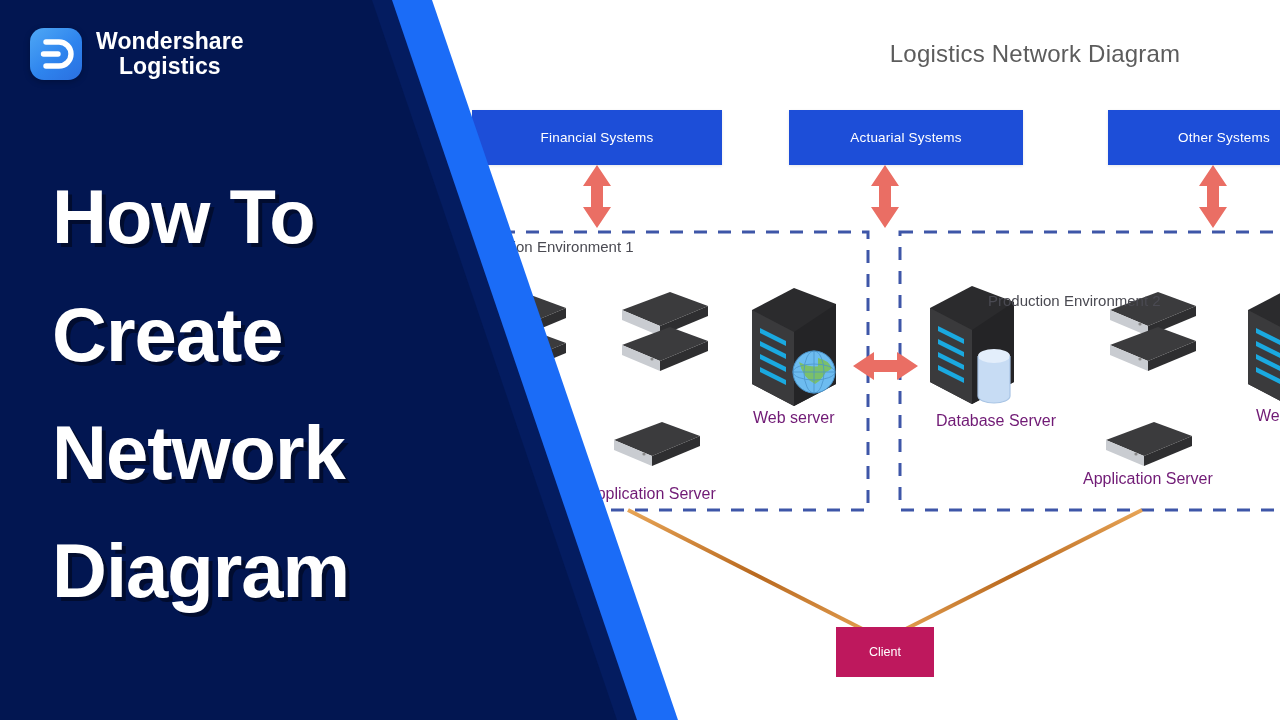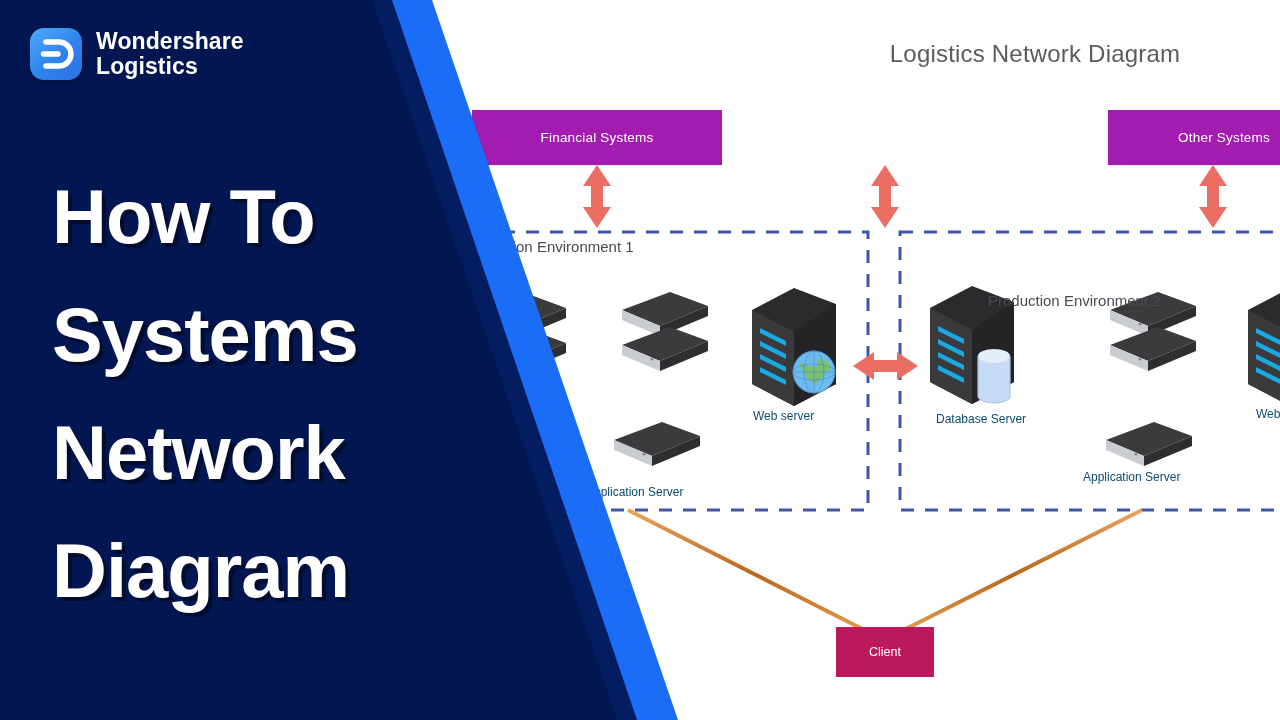--- a/index.html
+++ b/index.html
@@ -33,46 +33,46 @@
 
   
   .brand{position:absolute;left:30px;top:28px;display:flex;align-items:center;gap:14px;z-index:9;}
   .brand-logo{
     width:52px;height:52px;border-radius:14px;
     background:linear-gradient(140deg,#4FA8F5 0%,#2E84EE 55%,#2A6FE0 100%);
     position:relative;flex:none;
     box-shadow:0 2px 6px rgba(0,0,0,.25);
   }
   .brand-logo svg{position:absolute;left:0;top:0;}
-  .brand-text{color:#fff;font-weight:bold;font-size:23px;line-height:25px;letter-spacing:.1px;}
+  .brand-text{color:#fff;font-weight:bold;font-size:23px;line-height:25px;letter-spacing:.1px;text-align:center;}
 
   
   .headline{
     position:absolute;left:52px;top:158px;z-index:9;
     color:#ffffff;font-weight:bold;font-size:76px;line-height:118px;
     letter-spacing:-1px;
     text-shadow:4px 4px 0 rgba(0,0,0,.42);
   }
   .headline div{white-space:nowrap;}
 
   
   #diagram{position:absolute;left:0;top:0;width:1280px;height:720px;z-index:0;padding-left:32px;}
   .dtitle{
     position:absolute;top:40px;left:790px;width:490px;text-align:center;
     font-size:24px;color:#5c5c5c;letter-spacing:.2px;
   }
 
   .sysbox{
-    position:absolute;height:55px;background:#a21caf;
+    position:absolute;height:55px;background:#1d4ed8;
     display:flex;align-items:center;justify-content:center;
     color:#fff;font-size:13.5px;letter-spacing:.2px;
     box-shadow:0 1px 3px rgba(0,0,0,.10);
   }
   .nodelabel{
-    position:absolute;font-size:12px;color:#0c4a6e;white-space:nowrap;
+    position:absolute;font-size:16px;color:#701a75;white-space:nowrap;
   }
   .envlabel{
     position:absolute;font-size:15px;color:#4a4a52;white-space:nowrap;
   }
   .clientbox{
     position:absolute;background:#be185d;display:flex;align-items:center;justify-content:center;
     color:#fff;font-size:12.5px;
   }
   .svgfull{position:absolute;left:0;top:0;width:1280px;height:720px;overflow:visible;}
 </style>
@@ -228,20 +228,23 @@
         <path d="M10 22 L58 4 L96 18 L48 38 Z" fill="#3b3b3d"></path>
         <path d="M10 22 L48 38 L48 48 L10 32 Z" fill="#c9ccd1"></path>
         <path d="M48 38 L96 18 L96 28 L48 48 Z" fill="#2e2e30"></path>
         <circle cx="40" cy="36" r="1.6" fill="#888"></circle>
       </g>
     </svg>
 
     <div class="sysbox" style="left:472px;top:110px;width:250px;">
       <span>Financial Systems</span>
     </div>
+    <div class="sysbox" style="left:789px;top:110px;width:234px;">
+      <span>Actuarial Systems</span>
+    </div>
     <div class="sysbox" style="left:1108px;top:110px;width:232px;">
       <span>Other Systems</span>
     </div>
 
     <div class="envlabel" style="left:461px;top:238px;">Production Environment 1</div>
     <div class="envlabel" style="left:988px;top:249px;margin-top:43px;">Production Environment 2</div>
 
     <div class="nodelabel" style="left:753px;top:409px;">Web server</div>
     <div class="nodelabel" style="left:586px;top:485px;">Application Server</div>
     <div class="nodelabel" style="left:936px;top:412px;">Database Server</div>
@@ -265,18 +268,18 @@
       </svg>
     </div>
     <div class="brand-text">
       <div>Wondershare</div>
       <div>Logistics</div>
     </div>
   </div>
 
   <div class="headline">
     <div>How To</div>
-    <div>Systems</div>
+    <div>Create</div>
     <div>Network</div>
     <div>Diagram</div>
   </div>
 
 </div>
 
 </body></html>

